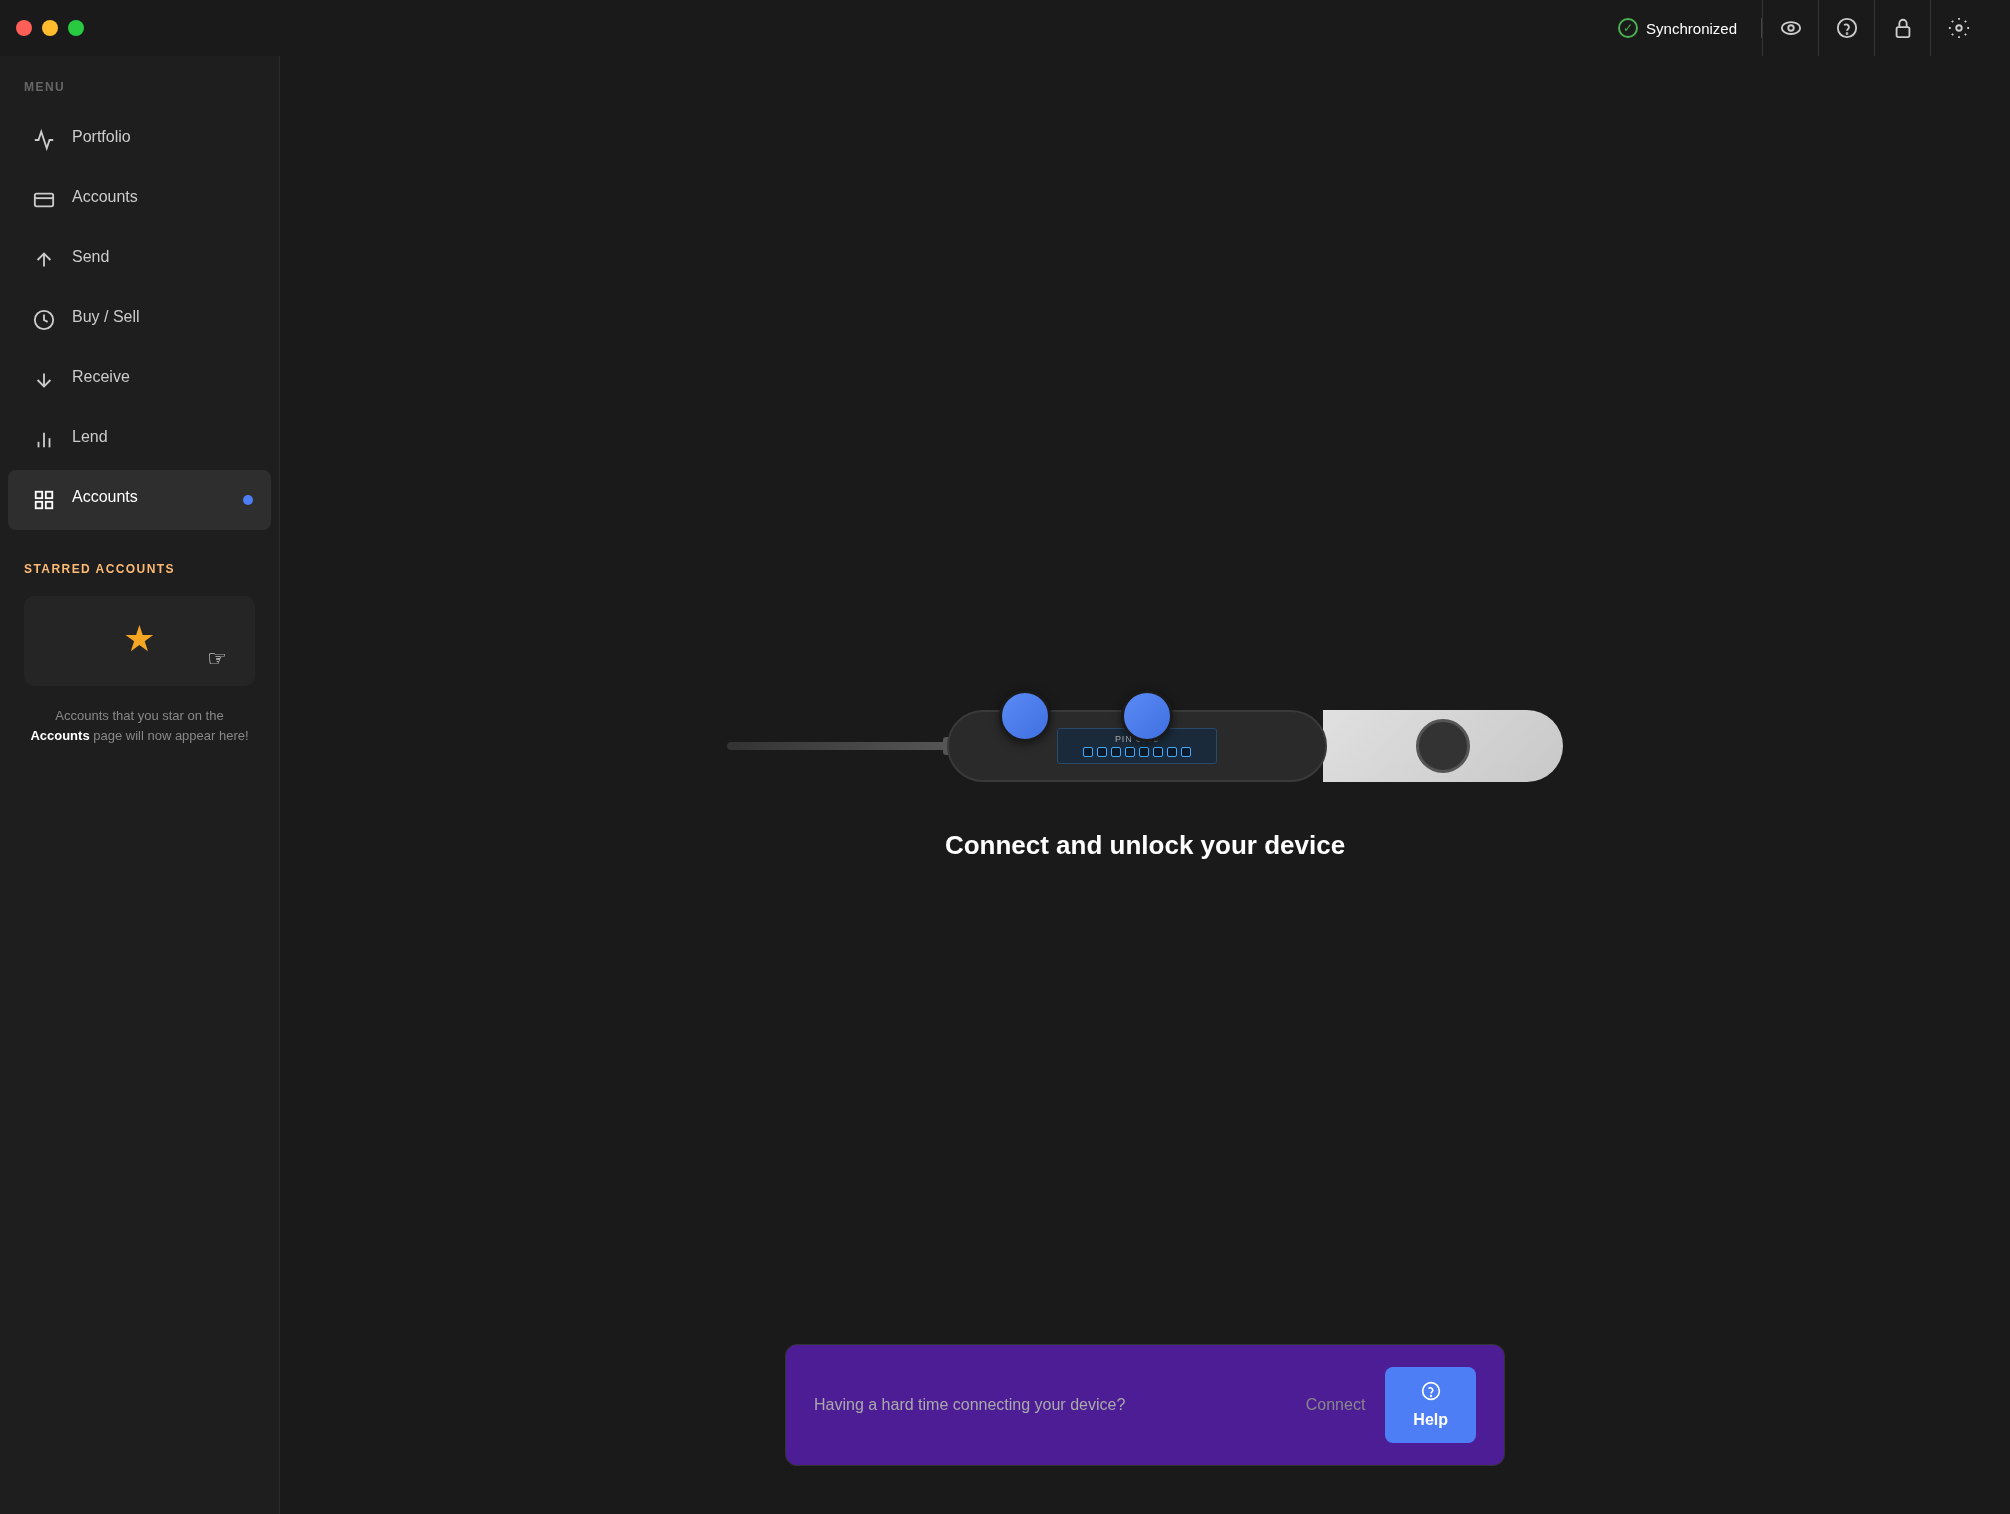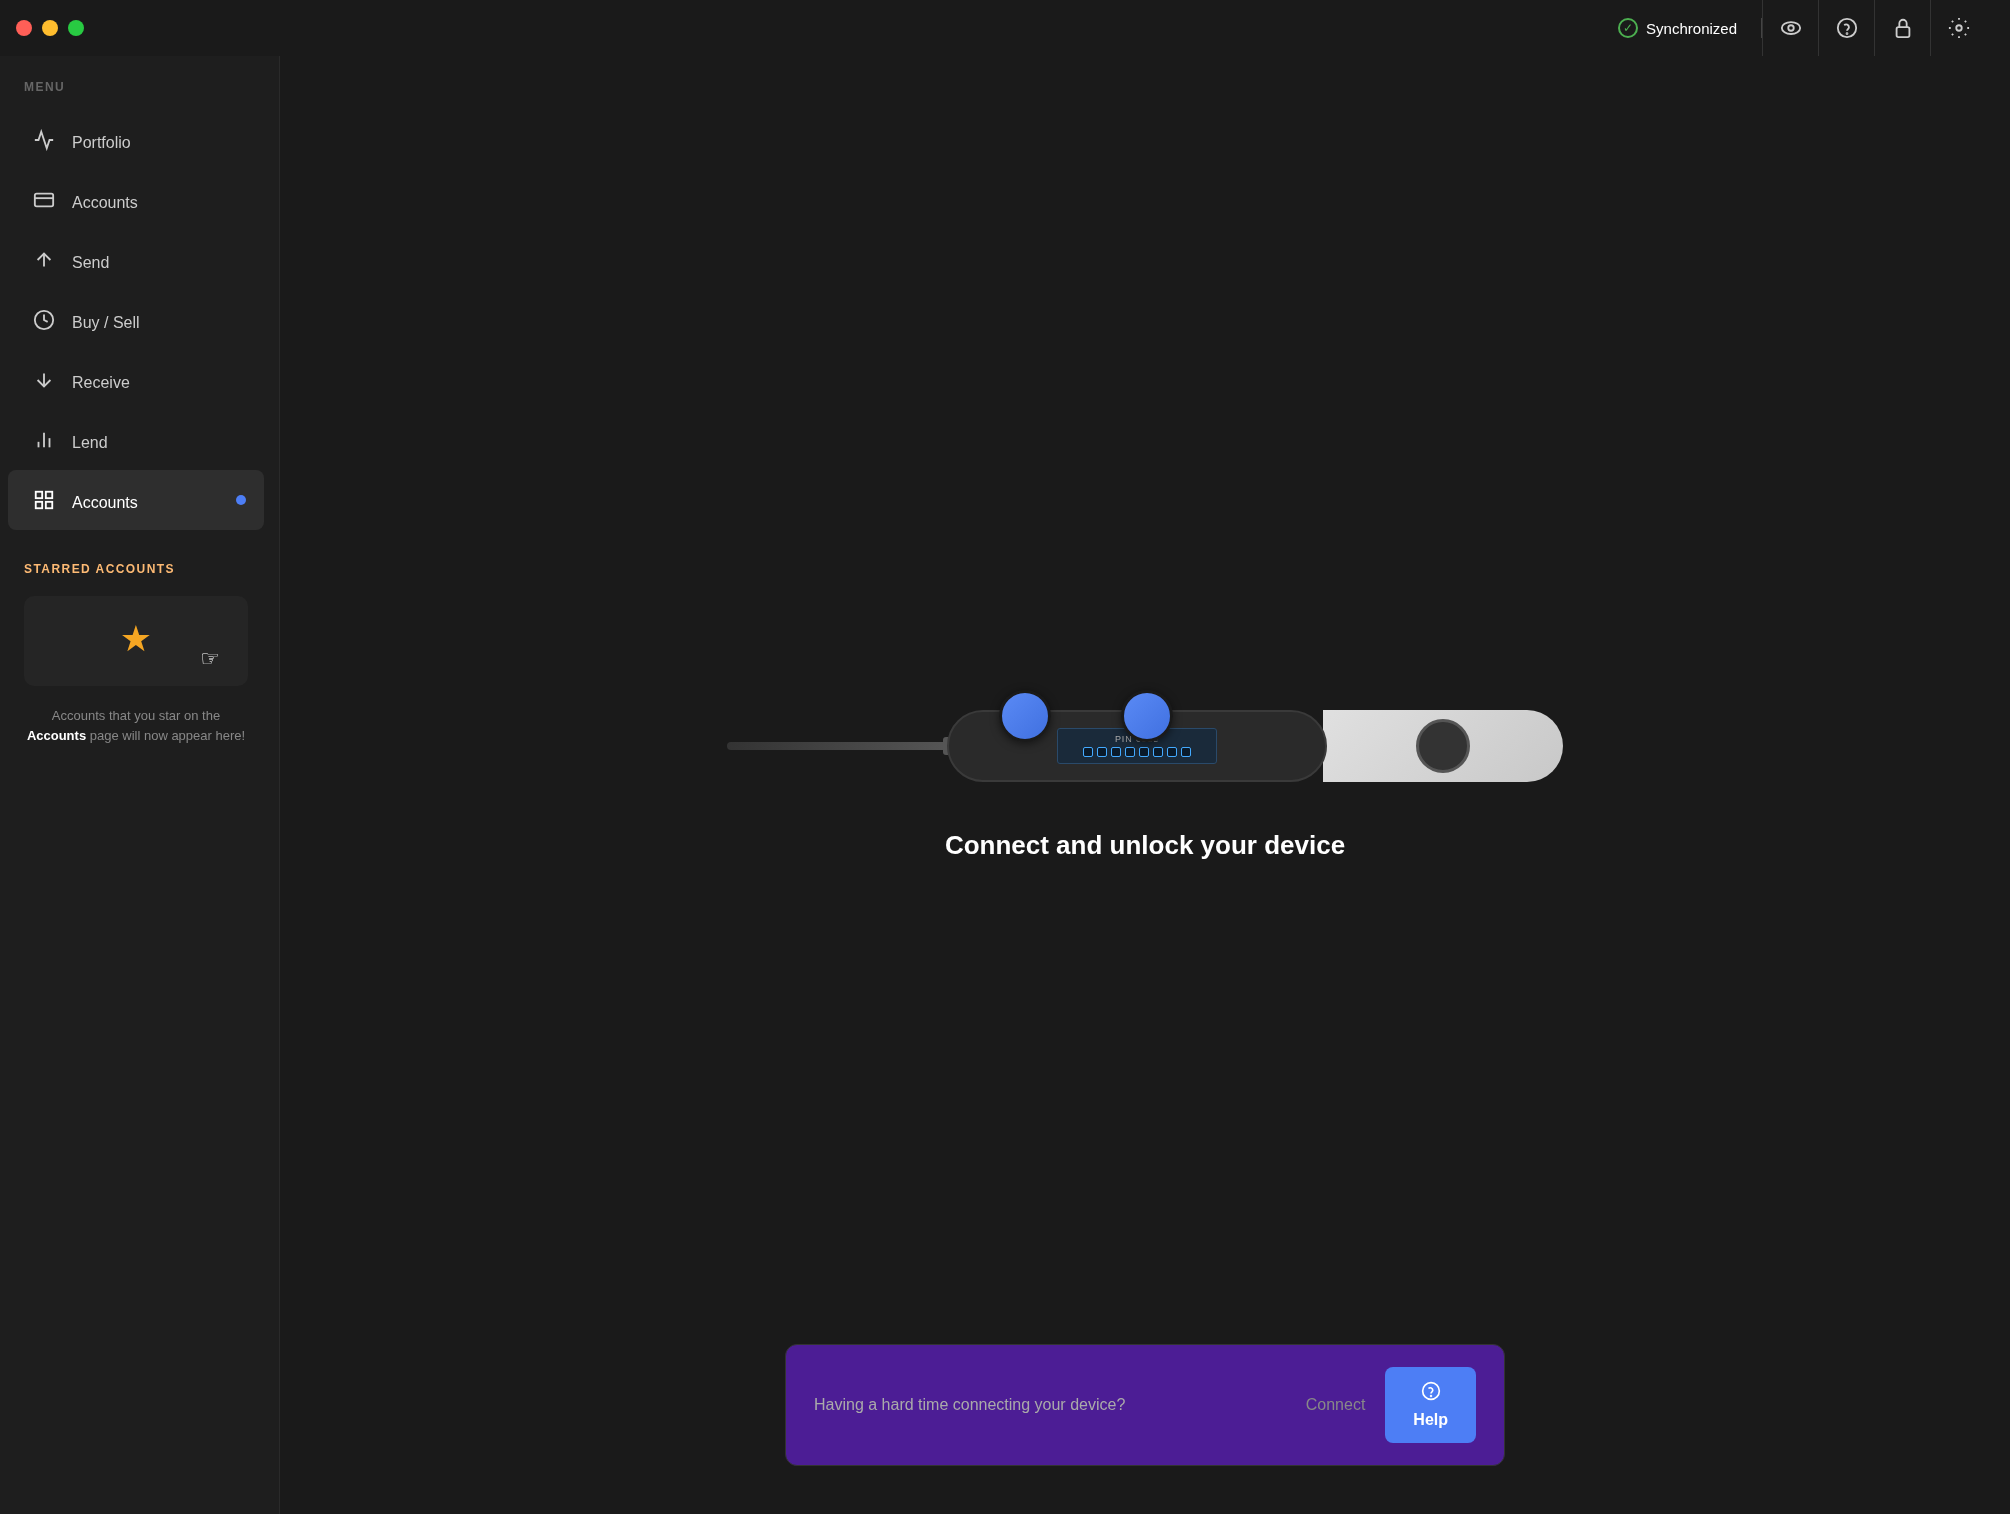--- a/index.html
+++ b/index.html
@@ -86,33 +86,33 @@
       overflow: hidden;
     }
 
     
     .sidebar {
       width: 280px;
       background: #1e1e1e;
       display: flex;
       flex-direction: column;
       border-right: 1px solid #2a2a2a;
-      padding: 24px 7px 0 0;
+      padding: 24px 0 0 0;
     }
     .sidebar-section-label {
       color: #666;
       font-size: 12px;
       font-weight: 600;
       letter-spacing: 0.12em;
       padding: 0 24px;
       margin-bottom: 16px;
     }
     .nav-item {
       display: flex;
-      align-items: flex-end;
+      align-items: flex-start;
       gap: 16px;
       padding: 18px 24px;
       cursor: pointer;
       color: #ccc;
       font-size: 16px;
       font-weight: 400;
       transition: background 0.15s;
       border-radius: 8px;
       margin: 0 8px;
       position: relative;

